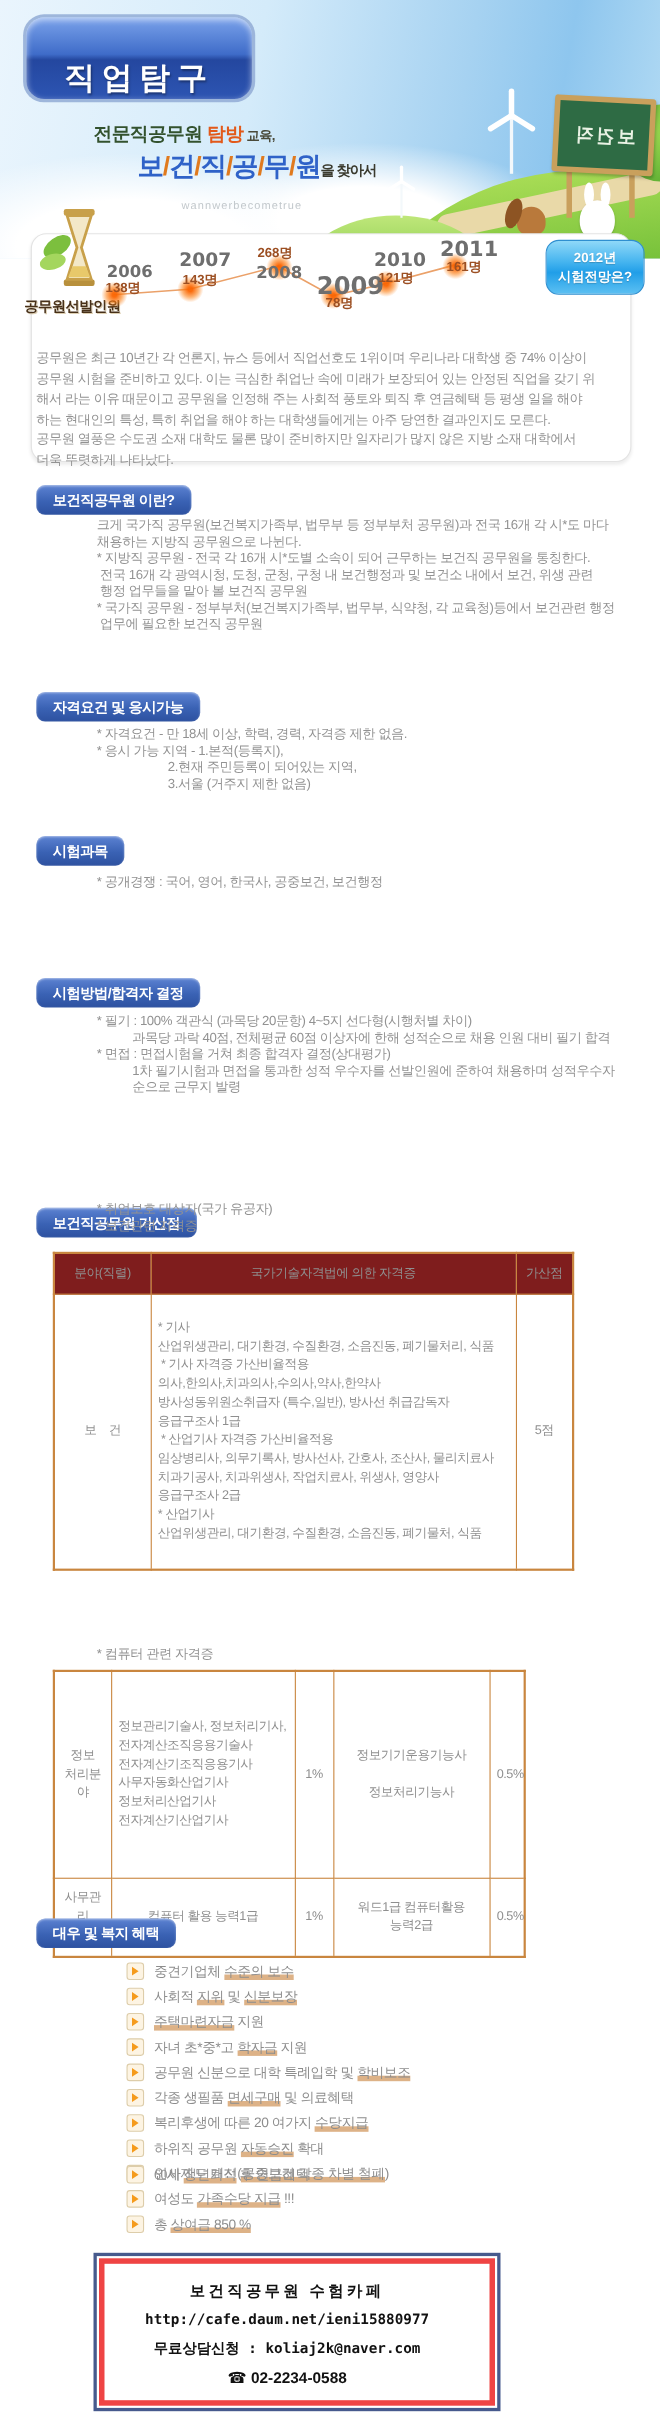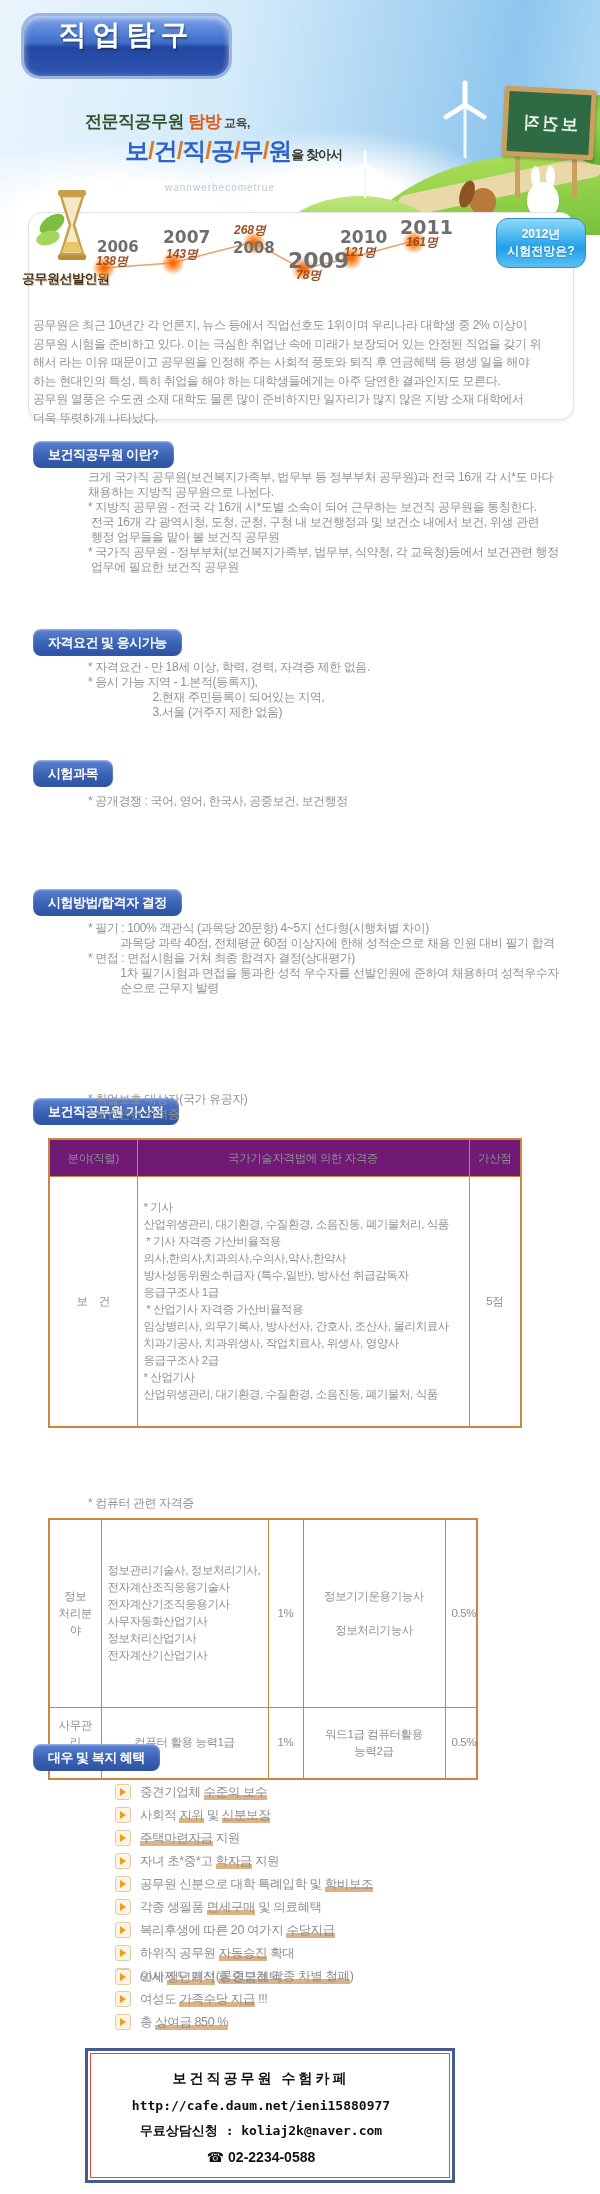--- a/index.html
+++ b/index.html
@@ -31,43 +31,43 @@
           border-radius:50% 50% 45% 45%;box-shadow:0 1px 2px rgba(0,0,0,.2);}
   .rabbit:before,.rabbit:after{content:"";position:absolute;top:-16px;width:9px;height:22px;
           background:#ffffff;border-radius:50%;}
   .rabbit:before{left:4px;} .rabbit:after{right:4px;}
   .squirrel{position:absolute;left:470px;top:188px;width:26px;height:26px;background:#b9793b;
           border-radius:50% 50% 40% 40%;}
   .squirrel:before{content:"";position:absolute;left:-10px;top:-8px;width:14px;height:28px;
           background:#8d5423;border-radius:50%;transform:rotate(18deg);}
   .windmill{position:absolute;}
 
-  .title-badge{left:24px;top:16px;width:205px;height:60px;border-radius:16px;
+  .title-badge{left:24px;top:16px;width:205px;height:74px;border-radius:16px;
         background:linear-gradient(180deg,#7aa2ea 0%,#3f6cc9 45%,#24479f 52%,#2d55b3 100%);
         box-shadow:0 0 0 3px rgba(150,175,215,.9), inset 0 2px 6px rgba(255,255,255,.6);
-        display:flex;align-items:flex-start;justify-content:center;}
+        display:flex;align-items:flex-end;justify-content:center;}
   .title-badge span{color:#ffffff;font-size:28px;font-weight:bold;letter-spacing:6px;
         text-shadow:1px 2px 2px rgba(0,0,0,.35);}
 
   .subtitle{left:85px;top:110px;font-size:17px;font-weight:bold;color:#33522e;letter-spacing:-0.5px;}
   .subtitle .accent{color:#e2591a;font-family:Liberation Serif, serif;}
   .subtitle .small{font-size:12px;color:#4a4a3a;font-weight:bold;}
   .main-title{left:125px;top:135px;font-size:24px;font-weight:bold;color:#2f62c8;letter-spacing:-1px;}
   .main-title .slash{color:#e07a1e;}
   .main-title .suffix{font-size:13px;color:#3a3a2e;}
   .watermark{left:165px;top:182px;font-size:10px;color:#c2c8cc;letter-spacing:1px;}
 
   
   .panel{left:28px;top:212px;width:544px;height:206px;background:#ffffff;
          border:1px solid #e3e3e3;border-radius:14px;box-shadow:0 2px 3px rgba(0,0,0,.07);}
   .hourglass{left:36px;top:182px;}
   .chart-heading{left:22px;top:270px;font-size:13px;font-weight:bold;color:#4a3category318;
          color:#473018;text-shadow:0 0 1px #fff,1px 1px 0 #d9c9a9;letter-spacing:-0.5px;}
   .yr{position:absolute;font-weight:bold;color:#6e6e6e;font-family:"DejaVu Sans",sans-serif;}
-  .cnt{position:absolute;font-size:12px;font-weight:bold;color:#9c4f22;font-style:italic;}
+  .cnt{position:absolute;font-size:12px;font-weight:bold;color:#9c4f22;}
   .dot{position:absolute;width:24px;height:24px;border-radius:50%;
        background:radial-gradient(circle,rgba(250,100,0,.95) 12%,rgba(252,130,25,.6) 42%,rgba(255,165,70,0) 70%);}
   .chart-line{left:95px;top:232px;}
   .btn-2012{left:496px;top:218px;width:88px;height:48px;border-radius:12px;
        background:linear-gradient(180deg,#8fd8f8 0%,#45b4ef 40%,#209ee8 60%,#5cc0f2 100%);
        border:1px solid #2f8fd0;color:#ffffff;font-size:12px;font-weight:bold;
        display:flex;align-items:center;justify-content:center;text-align:center;
        white-space:pre-line;line-height:17px;text-shadow:0 1px 1px rgba(0,0,0,.2);cursor:pointer;}
   .intro{left:33px;top:316px;width:532px;font-size:12px;line-height:18.5px;color:#929292;
        white-space:pre-wrap;letter-spacing:-0.4px;}
@@ -77,39 +77,39 @@
        background:linear-gradient(180deg,#5c82d2 0%,#3a62b4 55%,#2d51a0 100%);
        box-shadow:inset 0 1px 2px rgba(255,255,255,.5);
        color:#ffffff;font-size:13px;font-weight:bold;letter-spacing:-0.5px;}
   .sec-body{font-size:12px;line-height:15px;color:#929292;white-space:pre-wrap;letter-spacing:-0.4px;}
 
   
   table{border-collapse:collapse;table-layout:fixed;}
   .otable{border:2px solid #c9863f;}
   .otable td,.otable th{border:1px solid #c9863f;font-size:11.5px;color:#8f8f8f;
        line-height:17px;vertical-align:middle;padding:4px 6px;font-weight:normal;letter-spacing:-0.4px;}
-  .otable th{background:#701a75;text-align:center;height:28px;}
+  .otable th{background:#7f1d1d;text-align:center;height:28px;}
   .cell-center{text-align:center;}
   .cell-left{text-align:left;white-space:pre-wrap;padding-left:12px;}
   .t1-field{white-space:pre;text-align:center;font-size:13px;}
   .pre{white-space:pre-wrap;}
 
   
   .benefit{position:absolute;left:115px;display:flex;align-items:center;height:18px;}
   .bullet{width:14px;height:14px;background:#fdf4e3;border:1px solid #ddcdaa;border-radius:3px;
        display:flex;align-items:center;justify-content:center;margin-right:9px;flex:0 0 auto;}
   .tri{width:0;height:0;border-left:6px solid #f59b1c;border-top:4px solid transparent;
        border-bottom:4px solid transparent;}
   .benefit-text{font-size:12.5px;color:#8d8d8d;letter-spacing:-0.4px;}
   .benefit-text .u{background:linear-gradient(#ddb287,#ddb287) left 100% / 100% 5px no-repeat;
        padding-bottom:1px;}
 
   
   .footer-box{left:85px;top:2048px;width:360px;border:3px solid #475a8d;padding:2px;background:#fff;}
-  .footer-inner{border:1px solid #ef4444;text-align:center;padding:12px 24px 10px 6px;}
+  .footer-inner{border:5px solid #ef4444;text-align:center;padding:12px 24px 10px 6px;}
   .footer-title{font-size:14px;font-weight:bold;color:#111;letter-spacing:3px;margin:4px 0 10px 0;}
   .footer-url,.footer-consult{font-family:"DejaVu Sans Mono","Liberation Mono",monospace;
        font-size:13px;font-weight:bold;color:#111;margin:9px 0;}
   .footer-phone{font-size:14px;font-weight:bold;color:#111;margin:8px 0 2px 0;}
 </style>
 </head>
 <body>
 
 <div class="abs sky">
   <div class="hill"></div>
@@ -182,21 +182,21 @@
 <span class="cnt" style="left:96px;top:253px;">138명</span>
 <span class="cnt" style="left:166px;top:246px;">143명</span>
 <span class="cnt" style="left:234px;top:222px;">268명</span>
 <span class="cnt" style="left:296px;top:267px;">78명</span>
 <span class="cnt" style="left:344px;top:244px;">121명</span>
 <span class="cnt" style="left:406px;top:234px;">161명</span>
 
 <div class="abs btn-2012">2012년
 시험전망은?</div>
 
-<div class="abs intro">공무원은 최근 10년간 각 언론지, 뉴스 등에서 직업선호도 1위이며 우리나라 대학생 중 2% 이상이
+<div class="abs intro">공무원은 최근 10년간 각 언론지, 뉴스 등에서 직업선호도 1위이며 우리나라 대학생 중 74% 이상이
 공무원 시험을 준비하고 있다. 이는 극심한 취업난 속에 미래가 보장되어 있는 안정된 직업을 갖기 위
 해서 라는 이유 때문이고 공무원을 인정해 주는 사회적 풍토와 퇴직 후 연금혜택 등 평생 일을 해야
 하는 현대인의 특성, 특히 취업을 해야 하는 대학생들에게는 아주 당연한 결과인지도 모른다.
 공무원 열풍은 수도권 소재 대학도 물론 많이 준비하지만 일자리가 많지 않은 지방 소재 대학에서
 더욱 뚜렷하게 나타났다.</div>
 
 <div class="abs sec-badge" style="left:33px;top:441px;">보건직공무원 이란?</div>
 <div class="abs sec-body" style="left:88px;top:470px;width:490px;">크게 국가직 공무원(보건복지가족부, 법무부 등 정부부처 공무원)과 전국 16개 각 시*도 마다
 채용하는 지방직 공무원으로 나뉜다.
 * 지방직 공무원 - 전국 각 16개 시*도별 소속이 되어 근무하는 보건직 공무원을 통칭한다.

